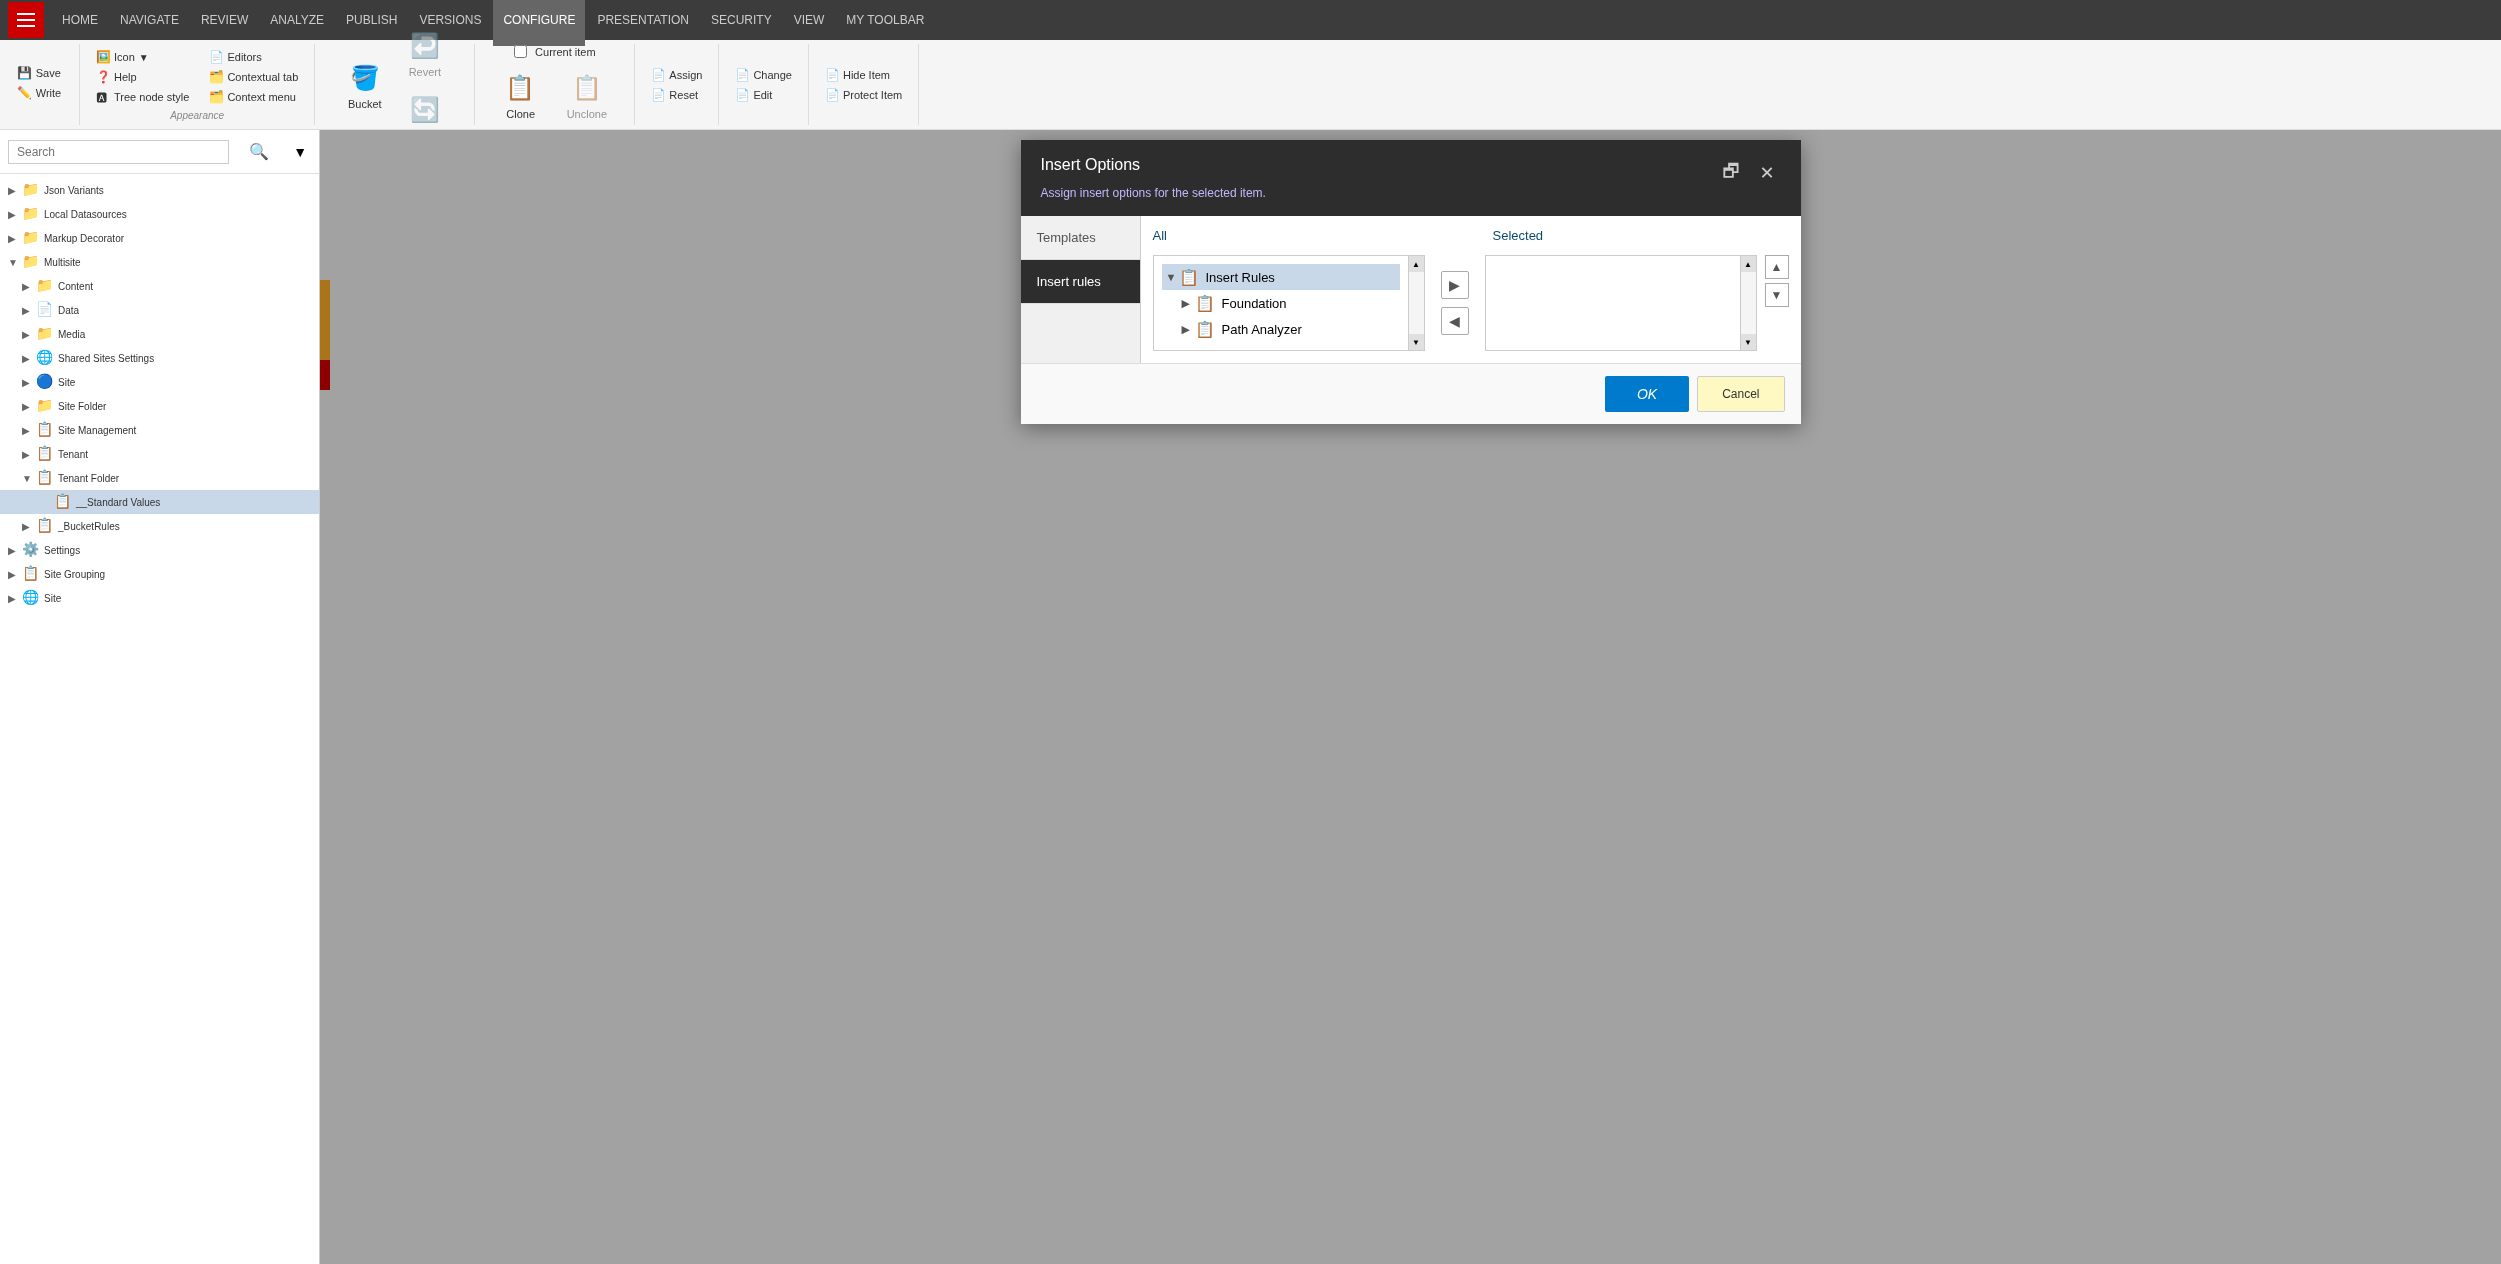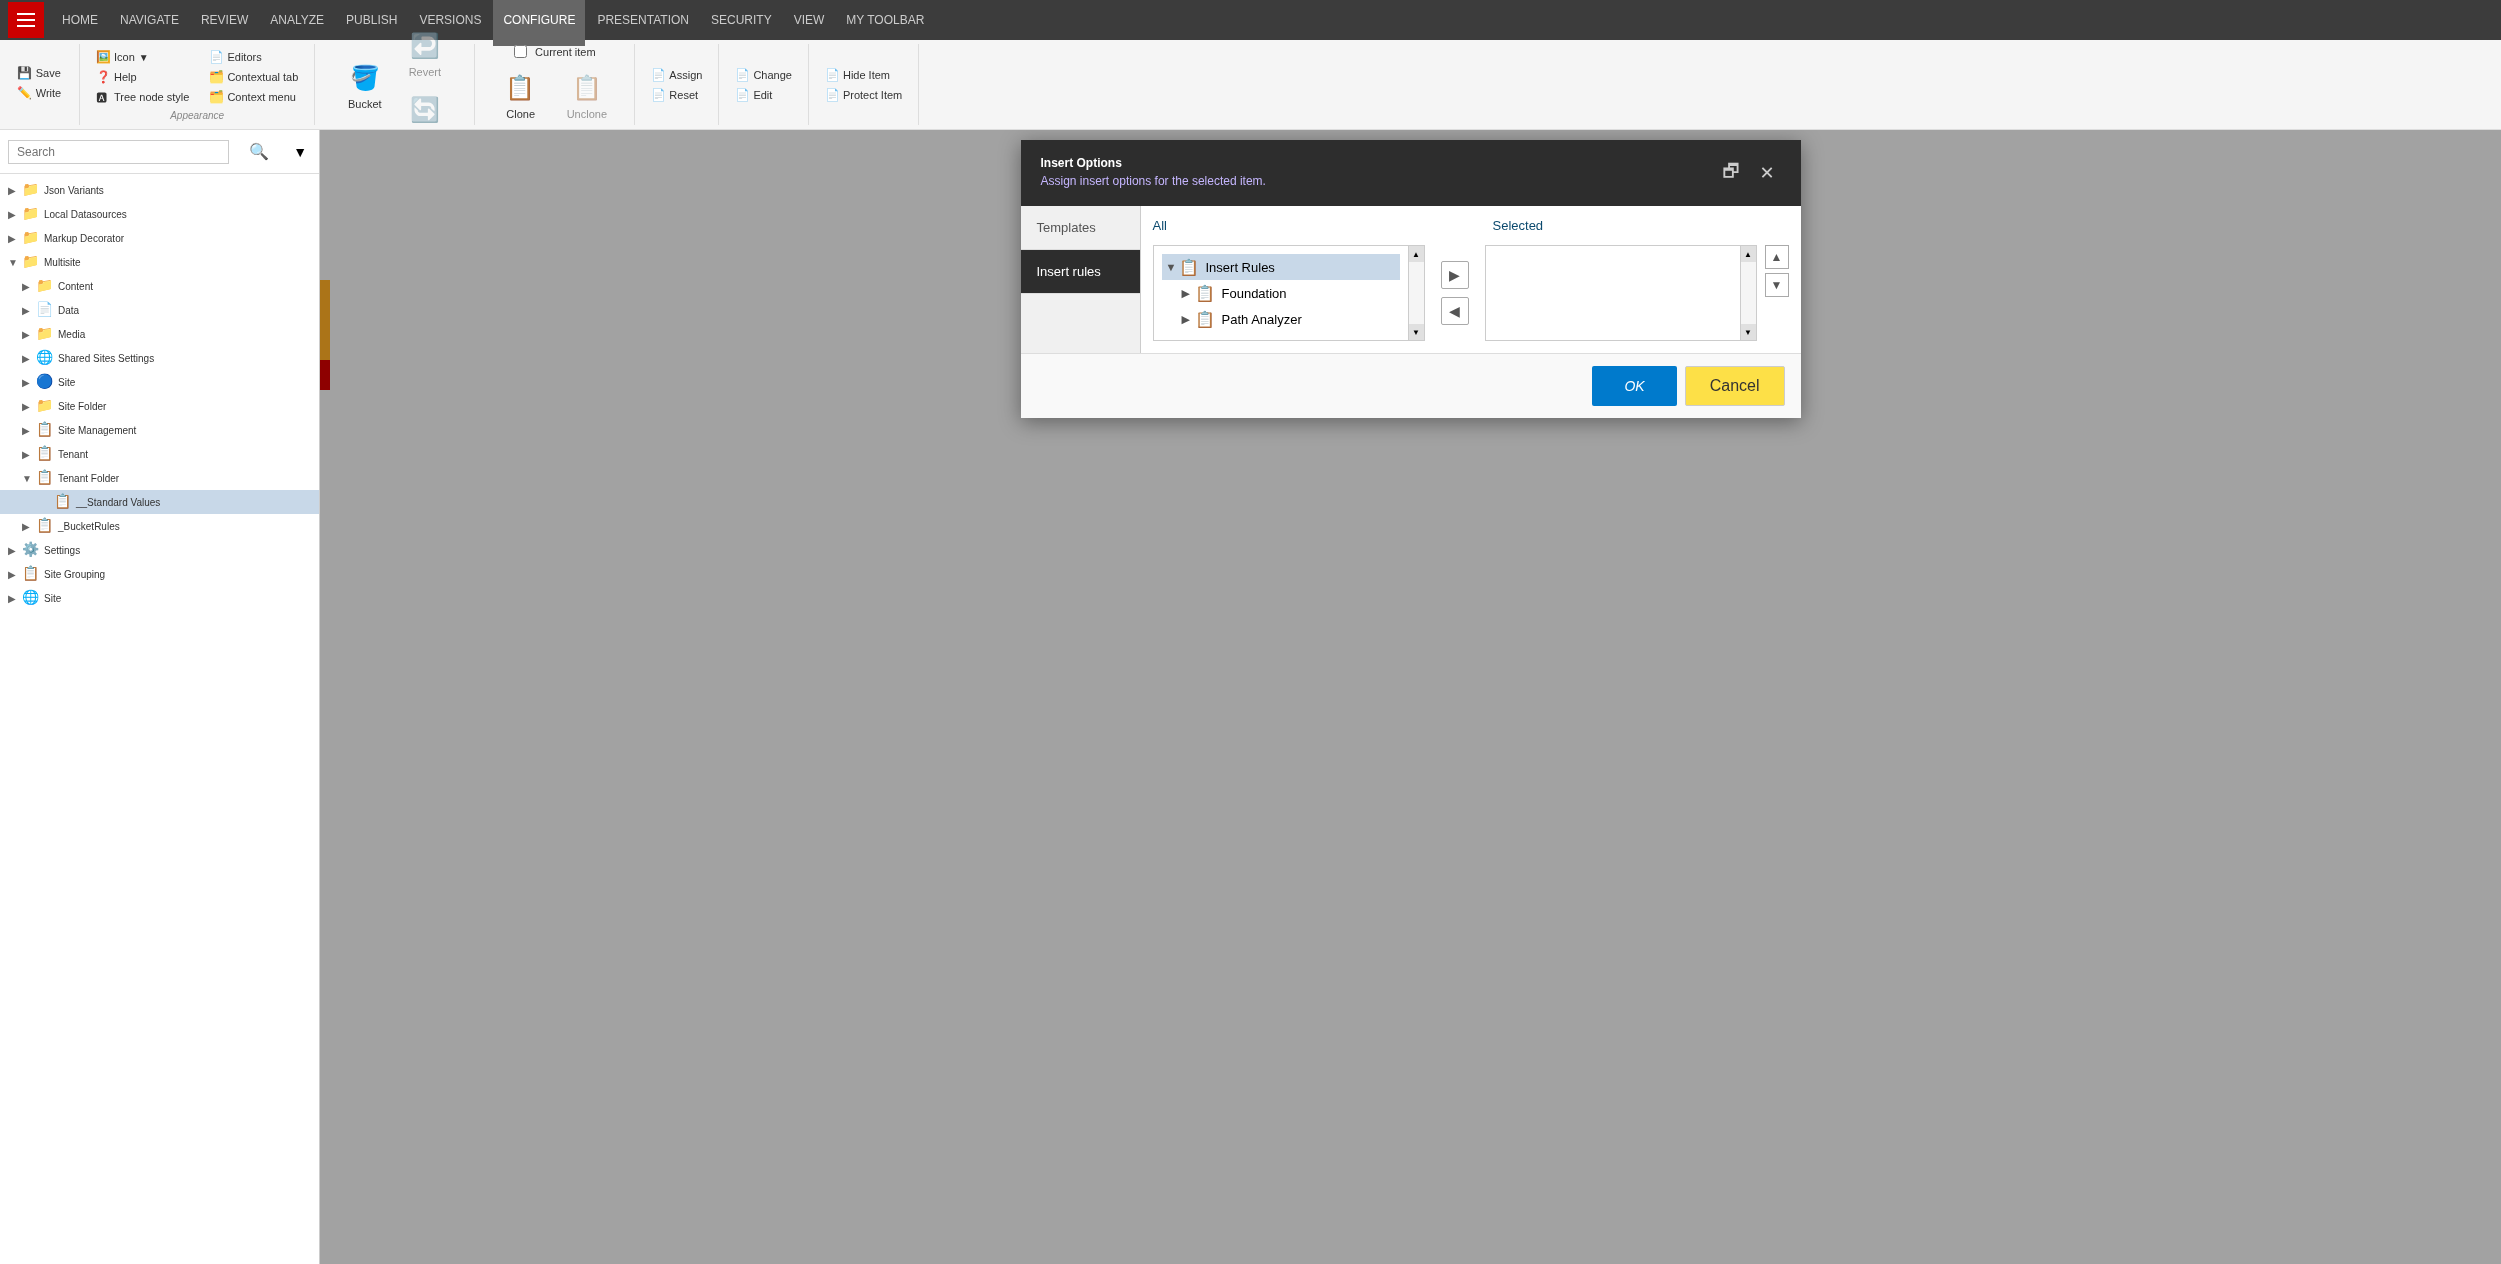--- a/index.html
+++ b/index.html
@@ -244,23 +244,23 @@
     .modal-header {
       background: #2d2d2d;
       color: white;
       padding: 16px 20px;
       display: flex;
       justify-content: space-between;
       align-items: flex-start;
     }
     .modal-header-left { flex: 1; }
     .modal-title {
-      font-size: 12px;
-      font-weight: bold;
-      margin-bottom: 4px;
+      font-size: 16px;
+      font-weight: normal;
+      margin-bottom: 12px;
     }
     .modal-subtitle {
       font-size: 12px;
       color: #c4b5fd;
     }
     .modal-header-btns {
       display: flex;
       gap: 8px;
       align-items: center;
     }
@@ -400,25 +400,25 @@
       background: #007acc;
       color: white;
       border: none;
       padding: 10px 32px;
       font-size: 14px;
       cursor: pointer;
       border-radius: 2px;
       font-style: italic;
     }
     .btn-cancel {
-      background: #fde047;
+      background: #fef9c3;
       color: #333;
       border: 1px solid #ccc;
       padding: 10px 24px;
-      font-size: 16px;
+      font-size: 12px;
       cursor: pointer;
       border-radius: 2px;
     }
     .panel-scrollbar {
       width: 16px;
       border: 1px solid #ccc;
       border-left: none;
       background: #f0f0f0;
       display: flex;
       flex-direction: column;

